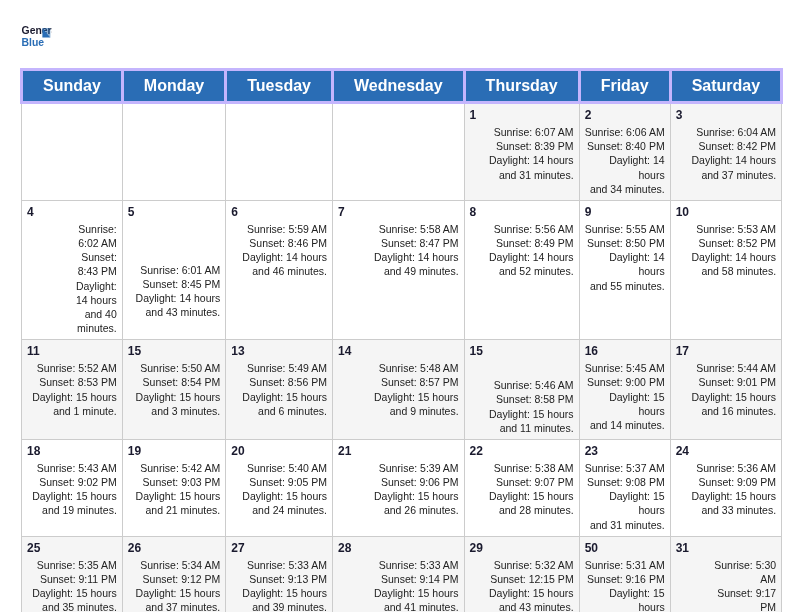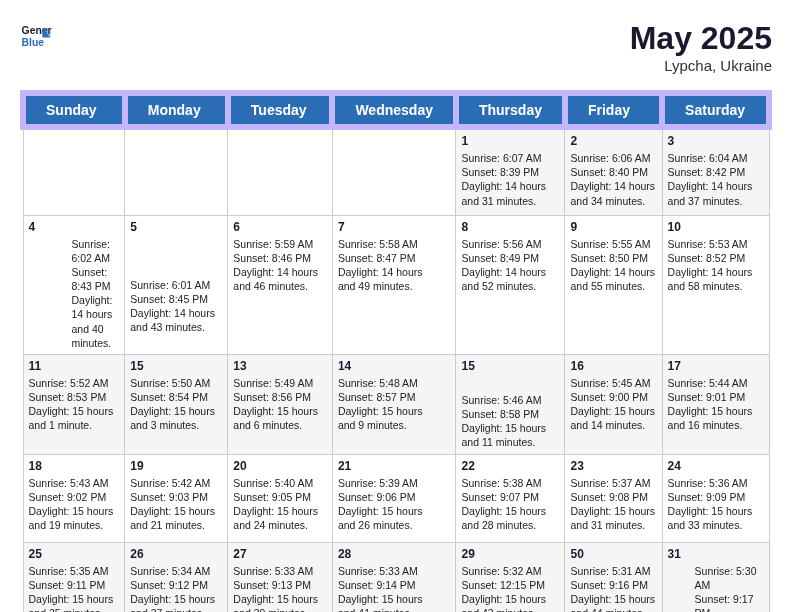--- a/index.html
+++ b/index.html
@@ -40,23 +40,23 @@
     table {
       width: 100%;
       border-collapse: collapse;
       font-size: 11px;
     }
     thead tr th {
       background: #2a6db5;
       color: #fff;
       padding: 6px 20px;
       text-align: left;
-      font-size: 14px;
+      font-size: 16px;
       font-weight: bold;
-      border: 6px solid #c4b5fd;
+      border: 3px solid #c4b5fd;
     }
     tbody tr td {
       border: 1px solid #ccc;
       vertical-align: top;
       padding: 4px 5px;
       height: 88px;
       width: 108px;
       background: #fff;
     }
     tbody tr:nth-child(odd) td {
@@ -65,41 +65,38 @@
     .day-num {
       font-weight: bold;
       font-size: 12px;
       margin-bottom: 3px;
       color: #1a1a2e;
     }
     .day-info {
       font-size: 10.5px;
       color: #222;
       line-height: 1.35;
+      text-align: right;
     }
     .empty-cell {
       background: #fff !important;
     }
   </style>
 </head>
 <body>
 
 <div class="header">
   <div class="logo">
     <svg class="logo-icon" viewBox="0 0 40 40">
       <text x="2" y="18" font-size="13" font-weight="bold" fill="#1a1a2e">General</text>
       <text x="2" y="32" font-size="13" font-weight="bold" fill="#2a6db5">Blue</text>
       <polygon points="28,10 38,22 28,22" fill="#2a6db5"></polygon>
       <polygon points="28,10 38,10 38,22" fill="#1a5fa8" opacity="0.5"></polygon>
     </svg>
   </div>
-  <div class="title-block">
-    <div class="month-year">May 2025</div>
-    <div class="location">Lypcha, Ukraine</div>
-  </div>
 </div>
 
 <table>
   <thead>
     <tr>
     <th>Sunday</th>
         <th>Monday</th>
         <th>Tuesday</th>
         <th>Wednesday</th>
         <th>Thursday</th>

